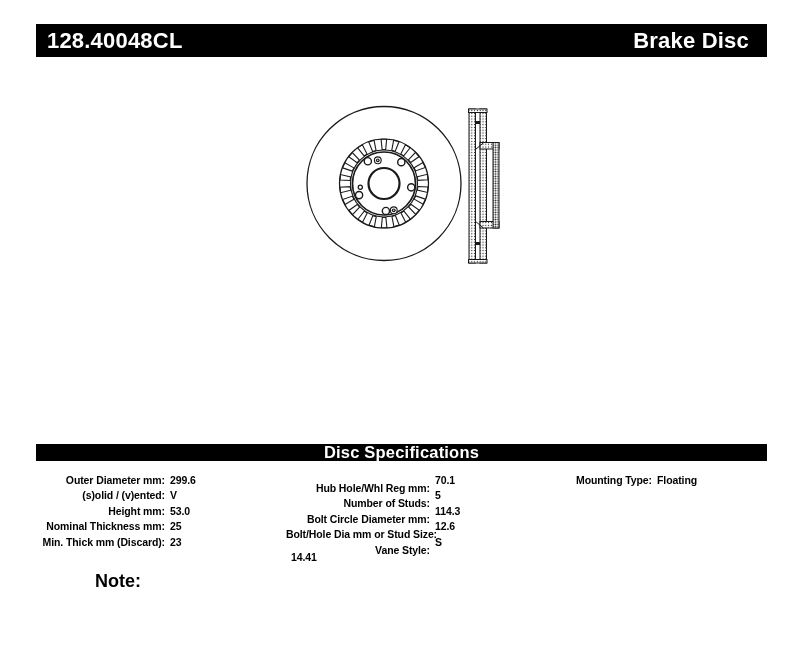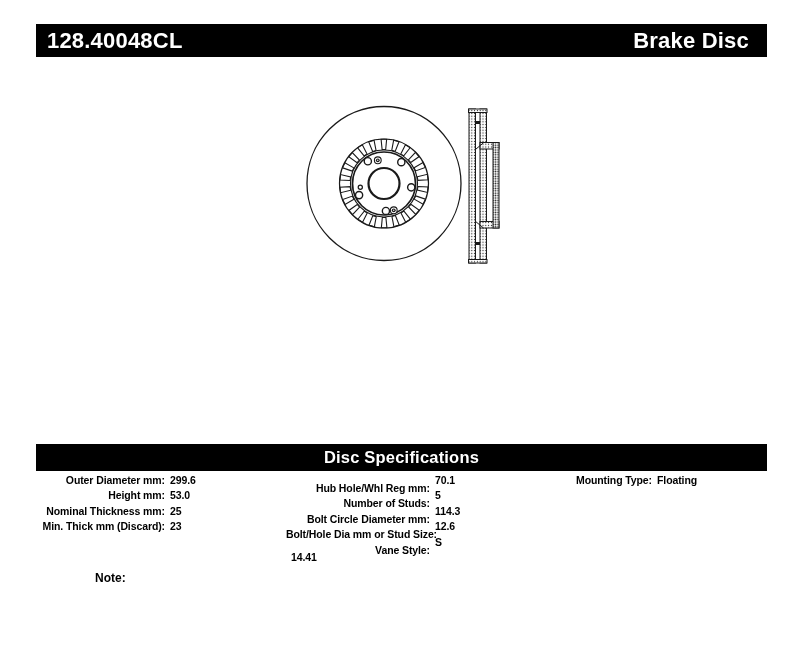--- a/index.html
+++ b/index.html
@@ -13,21 +13,21 @@
     background:var(--bar-bg,#000);color:var(--bar-text,#fff);
     display:flex;align-items:center;justify-content:space-between;
     box-sizing:border-box;padding:0 18px 0 11px;
   }
   .topbar .part{font-size:22px;font-weight:bold;letter-spacing:0.2px;}
   .topbar .prod{font-size:22px;font-weight:bold;letter-spacing:0.2px;}
   
   .drawing{position:absolute;left:0;top:0;width:800px;height:655px;pointer-events:none;}
   
   .specbar{
-    position:absolute;left:36px;top:444px;width:731px;height:27px;
+    position:absolute;left:36px;top:444px;width:731px;height:17px;
     background:var(--bar-bg,#000);color:var(--bar-text,#fff);
     display:flex;align-items:center;justify-content:center;text-align:center;
   }
   .specbar .title{font-size:16.5px;font-weight:bold;letter-spacing:0.2px;}
   
   .speccols{
     position:absolute;left:36px;top:473px;width:731px;display:flex;
     font-size:10.5px;font-weight:bold;color:#000;letter-spacing:-0.1px;
   }
   .col{display:flex;flex-direction:column;}
@@ -36,21 +36,21 @@
   .col3{width:200px;}
   .row{display:flex;height:15.4px;line-height:15.4px;}
   .lbl{text-align:right;white-space:nowrap;}
   .col1 .lbl{width:129px;}
   .col2 .lbl{width:144px;margin-top:8px;}
   .col3 .lbl{width:85px;}
   .val{text-align:left;margin-left:5px;white-space:nowrap;}
   
   .note{
     position:absolute;left:95px;top:571px;
-    font-size:12px;font-weight:bold;color:#000;
+    font-size:18px;font-weight:bold;color:#000;
   }
 </style>
 </head>
 <body>
 
 <div class="page" style="--bar-bg: #000000; --bar-text: #ffffff; --page-bg: #ffffff;">
 
   <header class="topbar">
     <span class="part">128.40048CL</span>
     <span class="prod">Brake Disc</span>
@@ -141,20 +141,24 @@
     <span class="title">Disc Specifications</span>
   </div>
 
   <div class="speccols">
     <div class="col col1">
       <div class="row">
         <span class="lbl">Outer Diameter mm:</span>
         <span class="val">299.6</span>
       </div>
       <div class="row">
+        <span class="lbl">(s)olid / (v)ented:</span>
+        <span class="val">V</span>
+      </div>
+      <div class="row">
         <span class="lbl">Height mm:</span>
         <span class="val">53.0</span>
       </div>
       <div class="row">
         <span class="lbl">Nominal Thickness mm:</span>
         <span class="val">25</span>
       </div>
       <div class="row">
         <span class="lbl">Min. Thick mm (Discard):</span>
         <span class="val">23</span>

